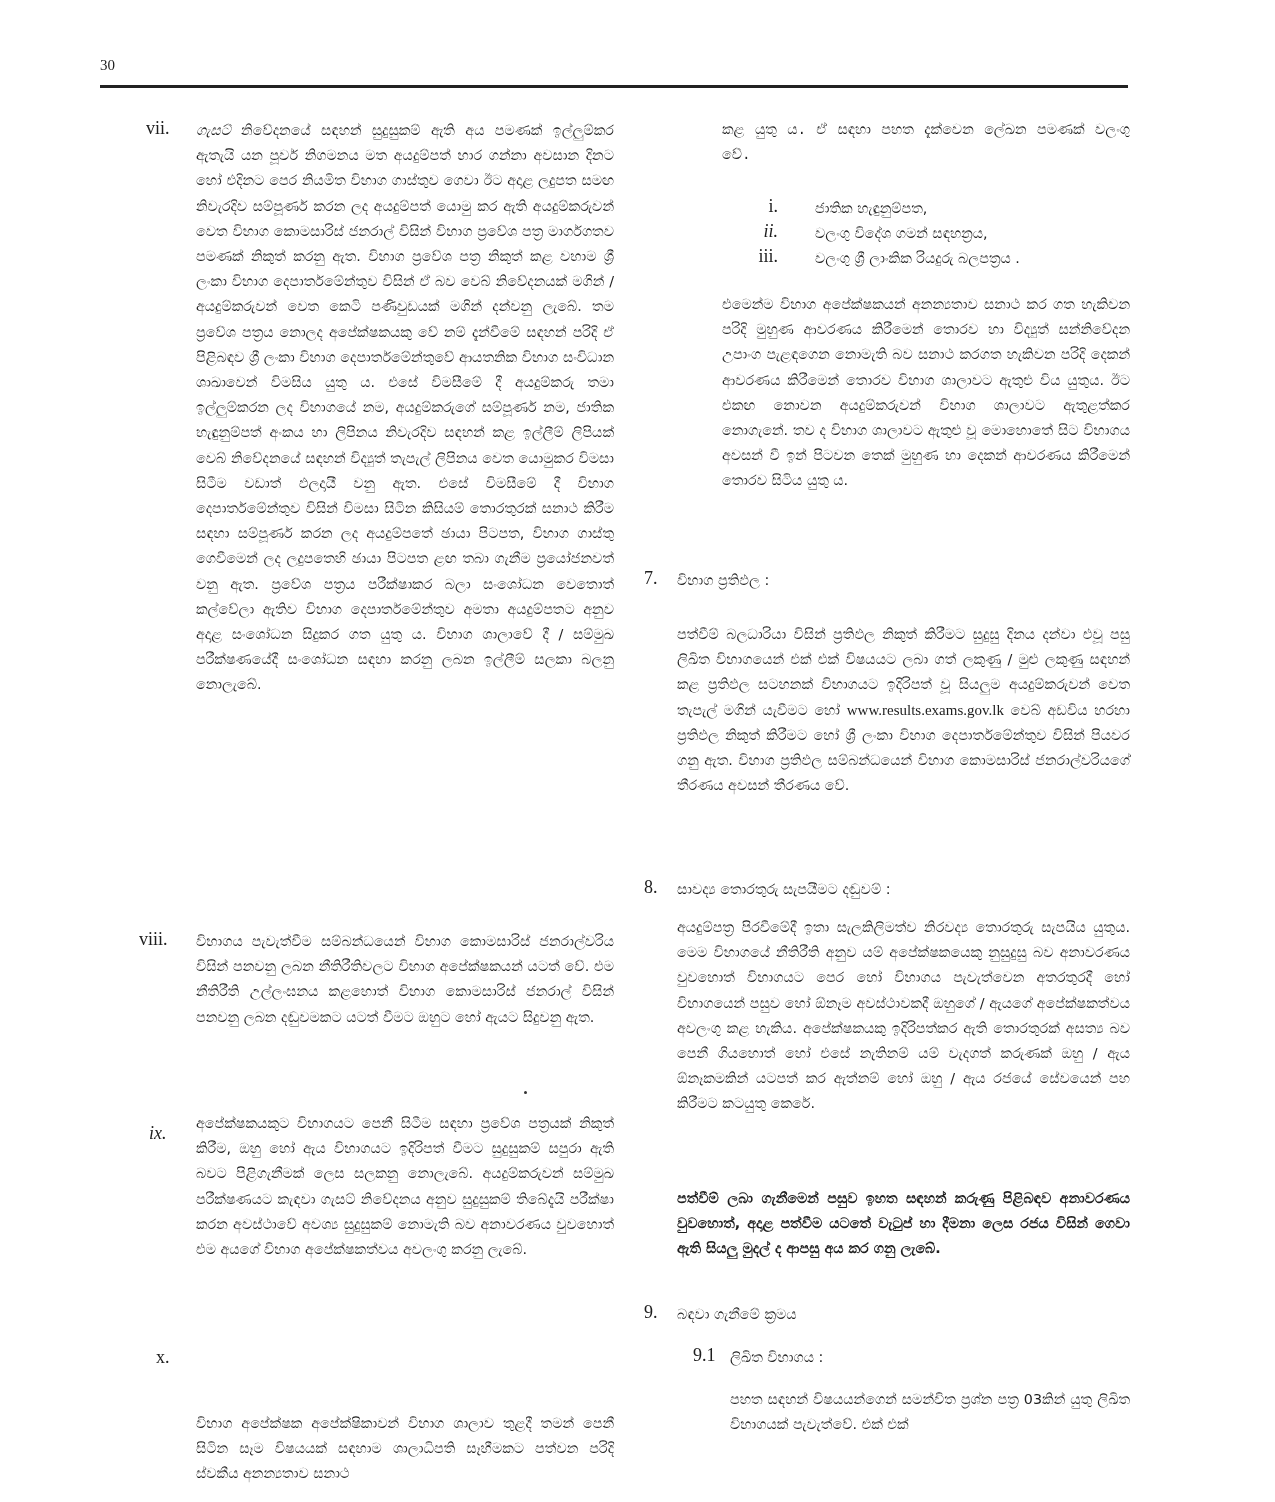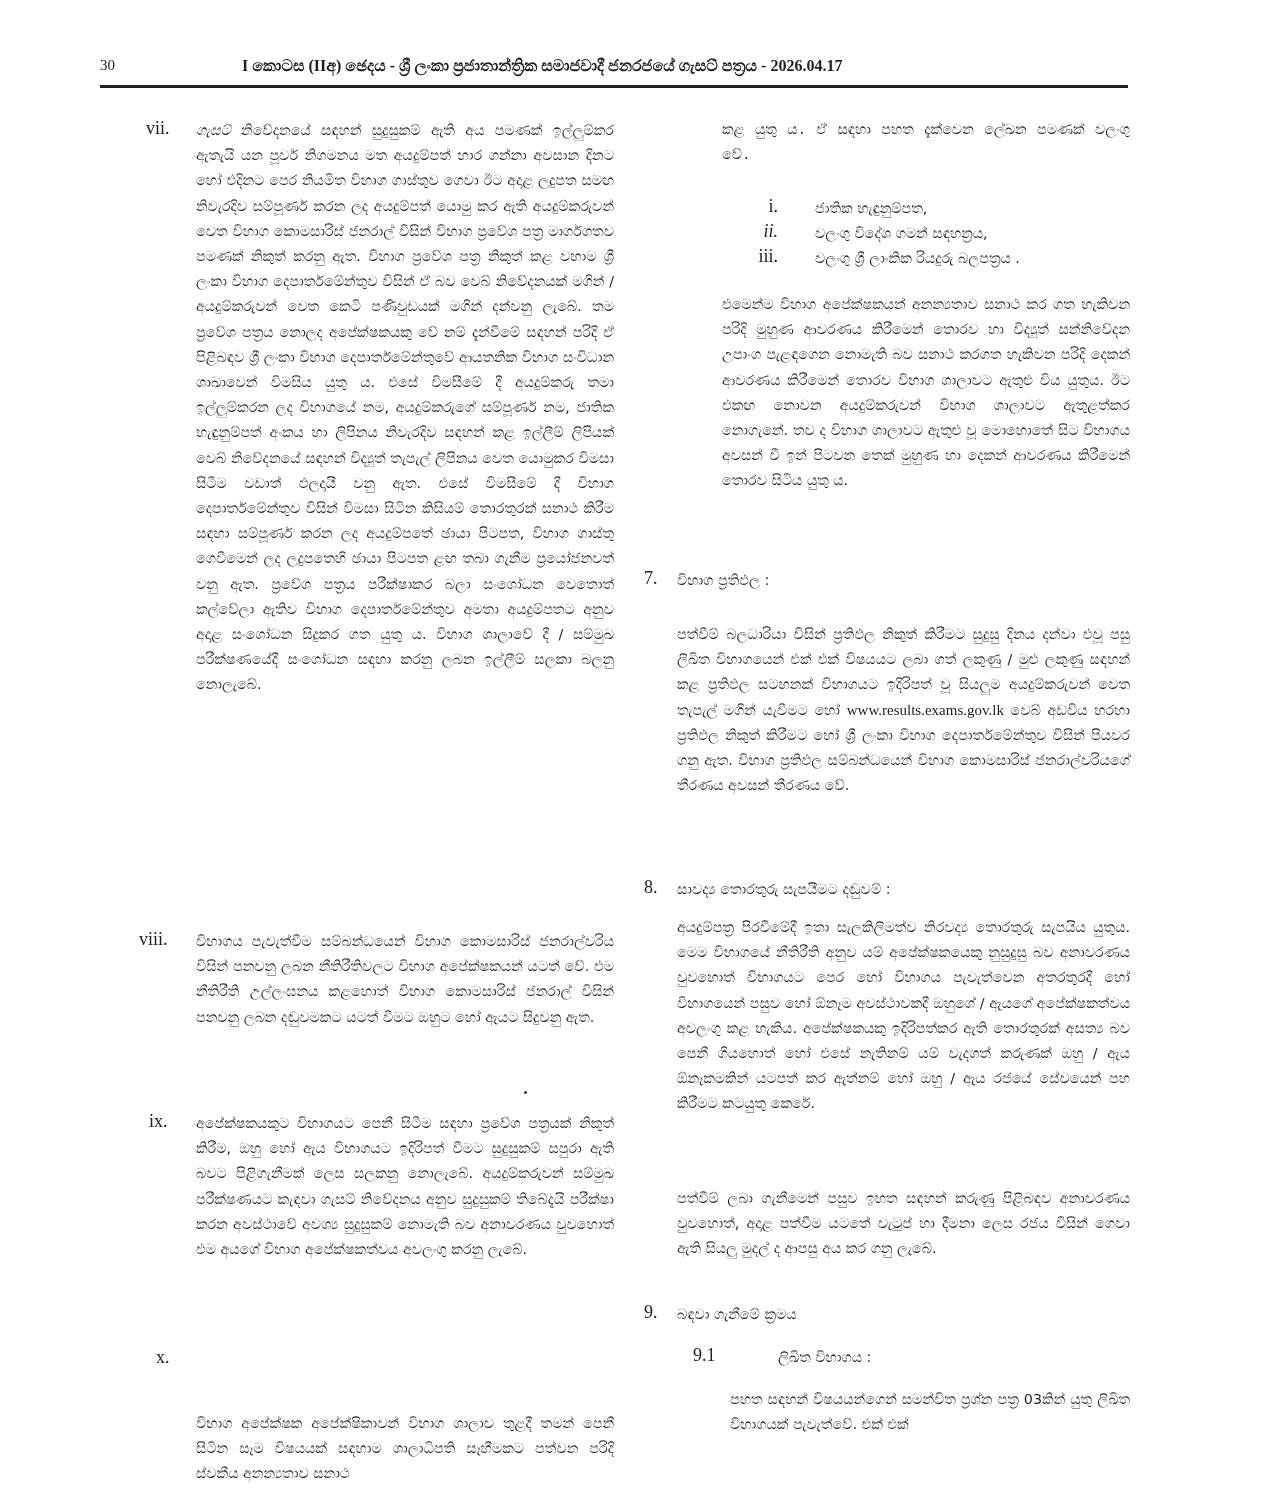--- a/index.html
+++ b/index.html
@@ -17,21 +17,20 @@
   .roman-sub { position: absolute; font-family: "Liberation Serif", serif; font-size: 18px; text-align: right; width: 40px; }
   .it { font-style: italic; }
   .url { font-family: "Liberation Serif", serif; font-size: 15px; }
   .dot { position: absolute; left: 524px; top: 1091px; width: 3px; height: 3px; background: #333; border-radius: 50%; }
 </style>
 </head>
 <body>
 
 <div class="header">
   <span class="page-num">30</span>
-  <span class="header-title">I කොටස (IIඅ) ඡෙදය - ශ්‍රී ලංකා ප්‍රජාතාන්ත්‍රික සමාජවාදී ජනරජයේ ගැසට් පත්‍රය - 2026.04.17</span>
 </div>
 <div class="rule"></div>
 
 <div>
 
   <div class="item" style="left:130px; top:118px;">
     <span class="num" style="left:0; top:0;">vii.</span>
   </div>
   <div class="col" style="left:196px; top:118px; width:418px;">
     <p class="p"><span class="it">ගැසට්</span><span> නිවේදනයේ සඳහන් සුදුසුකම් ඇති අය පමණක් ඉල්ලුම්කර ඇතැයි යන පූර්ව නිගමනය මත අයදුම්පත් භාර ගන්නා අවසාන දිනට හෝ එදිනට පෙර නියමිත විභාග ගාස්තුව ගෙවා ඊට අදාළ ලදුපත සමඟ නිවැරදිව සම්පූර්ණ කරන ලද අයදුම්පත් යොමු කර ඇති අයදුම්කරුවන් වෙත විභාග කොමසාරිස් ජනරාල් විසින් විභාග ප්‍රවේශ පත්‍ර මාර්ගගතව පමණක් නිකුත් කරනු ඇත. විභාග ප්‍රවේශ පත්‍ර නිකුත් කළ වහාම ශ්‍රී ලංකා විභාග දෙපාර්තමේන්තුව විසින් ඒ බව වෙබ් නිවේදනයක් මගින් / අයදුම්කරුවන් වෙත කෙටි පණිවුඩයක් මගින් දන්වනු ලැබේ. තම ප්‍රවේශ පත්‍රය නොලද අපේක්ෂකයකු වේ නම් දැන්වීමේ සඳහන් පරිදි ඒ පිළිබඳව ශ්‍රී ලංකා විභාග දෙපාර්තමේන්තුවේ ආයතනික විභාග සංවිධාන ශාඛාවෙන් විමසිය යුතු ය. එසේ විමසීමේ දී අයදුම්කරු තමා ඉල්ලුම්කරන ලද විභාගයේ නම, අයදුම්කරුගේ සම්පූර්ණ නම, ජාතික හැඳුනුම්පත් අංකය හා ලිපිනය නිවැරදිව සඳහන් කළ ඉල්ලීම් ලිපියක් වෙබ් නිවේදනයේ සඳහන් විද්‍යුත් තැපැල් ලිපිනය වෙත යොමුකර විමසා සිටීම වඩාත් ඵලදායී වනු ඇත. එසේ විමසීමේ දී විභාග දෙපාර්තමේන්තුව විසින් විමසා සිටින කිසියම් තොරතුරක් සනාථ කිරීම සඳහා සම්පූර්ණ කරන ලද අයදුම්පතේ ඡායා පිටපත, විභාග ගාස්තු ගෙවීමෙන් ලද ලදුපතෙහි ඡායා පිටපත ළඟ තබා ගැනීම ප්‍රයෝජනවත් වනු ඇත. ප්‍රවේශ පත්‍රය පරීක්ෂාකර බලා සංශෝධන වෙතොත් කල්වේලා ඇතිව විභාග දෙපාර්තමේන්තුව අමතා අයදුම්පතට අනුව අදාළ සංශෝධන සිදුකර ගත යුතු ය. විභාග ශාලාවේ දී / සම්මුඛ පරීක්ෂණයේදී සංශෝධන සඳහා කරනු ලබන ඉල්ලීම් සලකා බලනු නොලැබේ.</span></p>
@@ -39,21 +38,21 @@
 
   <div class="item" style="left:123px; top:929px;">
     <span class="num" style="left:0; top:0;">viii.</span>
   </div>
   <div class="col" style="left:196px; top:929px; width:418px;">
     <p class="p">විභාගය පැවැත්වීම සම්බන්ධයෙන් විභාග කොමසාරිස් ජනරාල්වරිය විසින් පනවනු ලබන නීතිරීතිවලට විභාග අපේක්ෂකයන් යටත් වේ. එම නීතිරීති උල්ලංඝනය කළහොත් විභාග කොමසාරිස් ජනරාල් විසින් පනවනු ලබන දඬුවමකට යටත් වීමට ඔහුට හෝ ඇයට සිදුවනු ඇත.</p>
   </div>
   <div class="dot"></div>
 
   <div class="item" style="left:133px; top:1111px;">
-    <span class="num" style="left:0; top:0;">ix.</span>
+    <span class="num" style="left:0; top:12px;font-style:italic;">ix.</span>
   </div>
   <div class="col" style="left:196px; top:1111px; width:418px;">
     <p class="p">අපේක්ෂකයකුට විභාගයට පෙනී සිටීම සඳහා ප්‍රවේශ පත්‍රයක් නිකුත් කිරීම, ඔහු හෝ ඇය විභාගයට ඉදිරිපත් වීමට සුදුසුකම් සපුරා ඇති බවට පිළිගැනීමක් ලෙස සලකනු නොලැබේ. අයදුම්කරුවන් සම්මුඛ පරීක්ෂණයට කැඳවා ගැසට් නිවේදනය අනුව සුදුසුකම් තිබේදැයි පරීක්ෂා කරන අවස්ථාවේ අවශ්‍ය සුදුසුකම් නොමැති බව අනාවරණය වුවහොත් එම අයගේ විභාග අපේක්ෂකත්වය අවලංගු කරනු ලැබේ.</p>
   </div>
 
   <div class="item" style="left:140px; top:1347px;">
     <span class="num" style="left:0; top:0;">x.</span>
   </div>
   <div class="col" style="left:196px; top:1411px; width:418px;">
     <p class="p">විභාග අපේක්ෂක අපේක්ෂිකාවන් විභාග ශාලාව තුළදී තමන් පෙනී සිටින සෑම විෂයයක් සඳහාම ශාලාධිපති සෑහීමකට පත්වන පරිදි ස්වකීය අනන්‍යතාව සනාථ</p>
@@ -82,25 +81,25 @@
   <span class="col" style="left:677px; top:568px;">විභාග ප්‍රතිඵල :</span>
   <div class="col" style="left:677px; top:622px; width:453px;">
     <p class="p"><span>පත්වීම් බලධාරියා විසින් ප්‍රතිඵල නිකුත් කිරීමට සුදුසු දිනය දන්වා එවූ පසු ලිඛිත විභාගයෙන් එක් එක් විෂයයට ලබා ගත් ලකුණු / මුළු ලකුණු සඳහන් කළ ප්‍රතිඵල සටහනක් විභාගයට ඉදිරිපත් වූ සියලුම අයදුම්කරුවන් වෙත තැපැල් මගින් යැවීමට හෝ </span><span class="url">www.results.exams.gov.lk</span><span> වෙබ් අඩවිය හරහා ප්‍රතිඵල නිකුත් කිරීමට හෝ ශ්‍රී ලංකා විභාග දෙපාර්තමේන්තුව විසින් පියවර ගනු ඇත. විභාග ප්‍රතිඵල සම්බන්ධයෙන් විභාග කොමසාරිස් ජනරාල්වරියගේ තීරණය අවසන් තීරණය වේ.</span></p>
   </div>
 
   <span class="num" style="left:628px; top:877px;">8.</span>
   <span class="col" style="left:677px; top:877px;">සාවද්‍ය තොරතුරු සැපයීමට දඬුවම් :</span>
   <div class="col" style="left:677px; top:915px; width:453px;">
     <p class="p">අයදුම්පත්‍ර පිරවීමේදී ඉතා සැලකිලිමත්ව නිරවද්‍ය තොරතුරු සැපයිය යුතුය. මෙම විභාගයේ නීතිරීති අනුව යම් අපේක්ෂකයෙකු නුසුදුසු බව අනාවරණය වුවහොත් විභාගයට පෙර හෝ විභාගය පැවැත්වෙන අතරතුරදී හෝ විභාගයෙන් පසුව හෝ ඕනෑම අවස්ථාවකදී ඔහුගේ / ඇයගේ අපේක්ෂකත්වය අවලංගු කළ හැකිය. අපේක්ෂකයකු ඉදිරිපත්කර ඇති තොරතුරක් අසත්‍ය බව පෙනී ගියහොත් හෝ එසේ නැතිනම් යම් වැදගත් කරුණක් ඔහු / ඇය ඕනෑකමකින් යටපත් කර ඇත්නම් හෝ ඔහු / ඇය රජයේ සේවයෙන් පහ කිරීමට කටයුතු කෙරේ.</p>
   </div>
-  <div class="col" style="left:677px; top:1186px; width:453px;">
+  <div class="col" style="left:677px; top:1186px; width:453px;font-weight:bold;">
     <p class="p">පත්වීම් ලබා ගැනීමෙන් පසුව ඉහත සඳහන් කරුණු පිළිබඳව අනාවරණය වුවහොත්, අදාළ පත්වීම යටතේ වැටුප් හා දීමනා ලෙස රජය විසින් ගෙවා ඇති සියලු මුදල් ද ආපසු අය කර ගනු ලැබේ.</p>
   </div>
 
   <span class="num" style="left:628px; top:1302px;">9.</span>
   <span class="col" style="left:677px; top:1302px;">බඳවා ගැනීමේ ක්‍රමය</span>
 
   <span class="num" style="left:677px; top:1345px;">9.1</span>
-  <span class="col" style="left:730px; top:1345px;margin-left:48px;">ලිඛිත විභාගය :</span>
+  <span class="col" style="left:730px; top:1345px;">ලිඛිත විභාගය :</span>
   <div class="col" style="left:730px; top:1387px; width:400px;">
     <p class="p">පහත සඳහන් විෂයයන්ගෙන් සමන්විත ප්‍රශ්න පත්‍ර 03කින් යුතු ලිඛිත විභාගයක් පැවැත්වේ. එක් එක්</p>
   </div>
 </div>
 
 </body></html>

